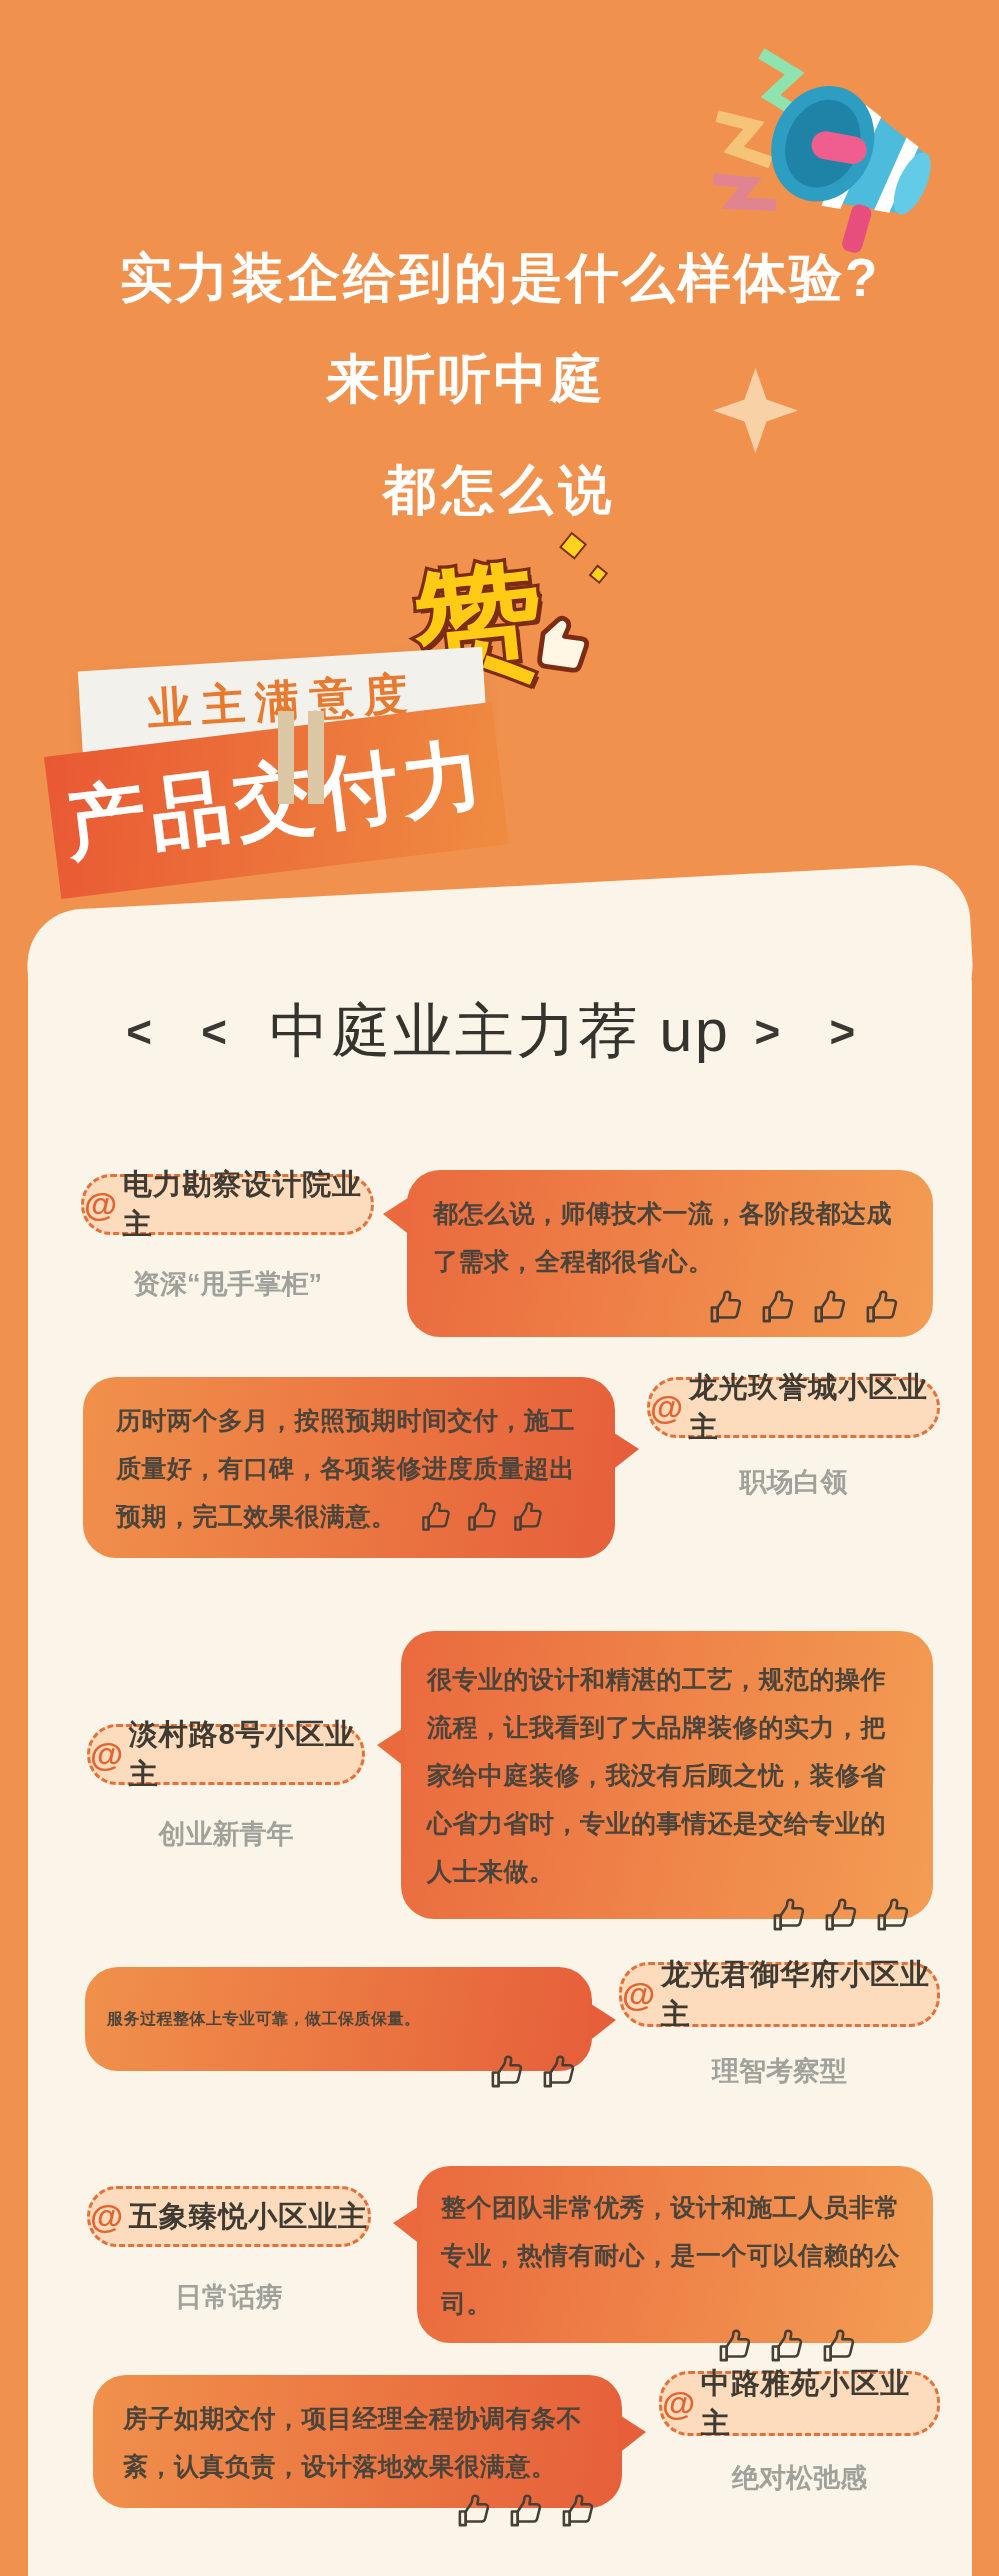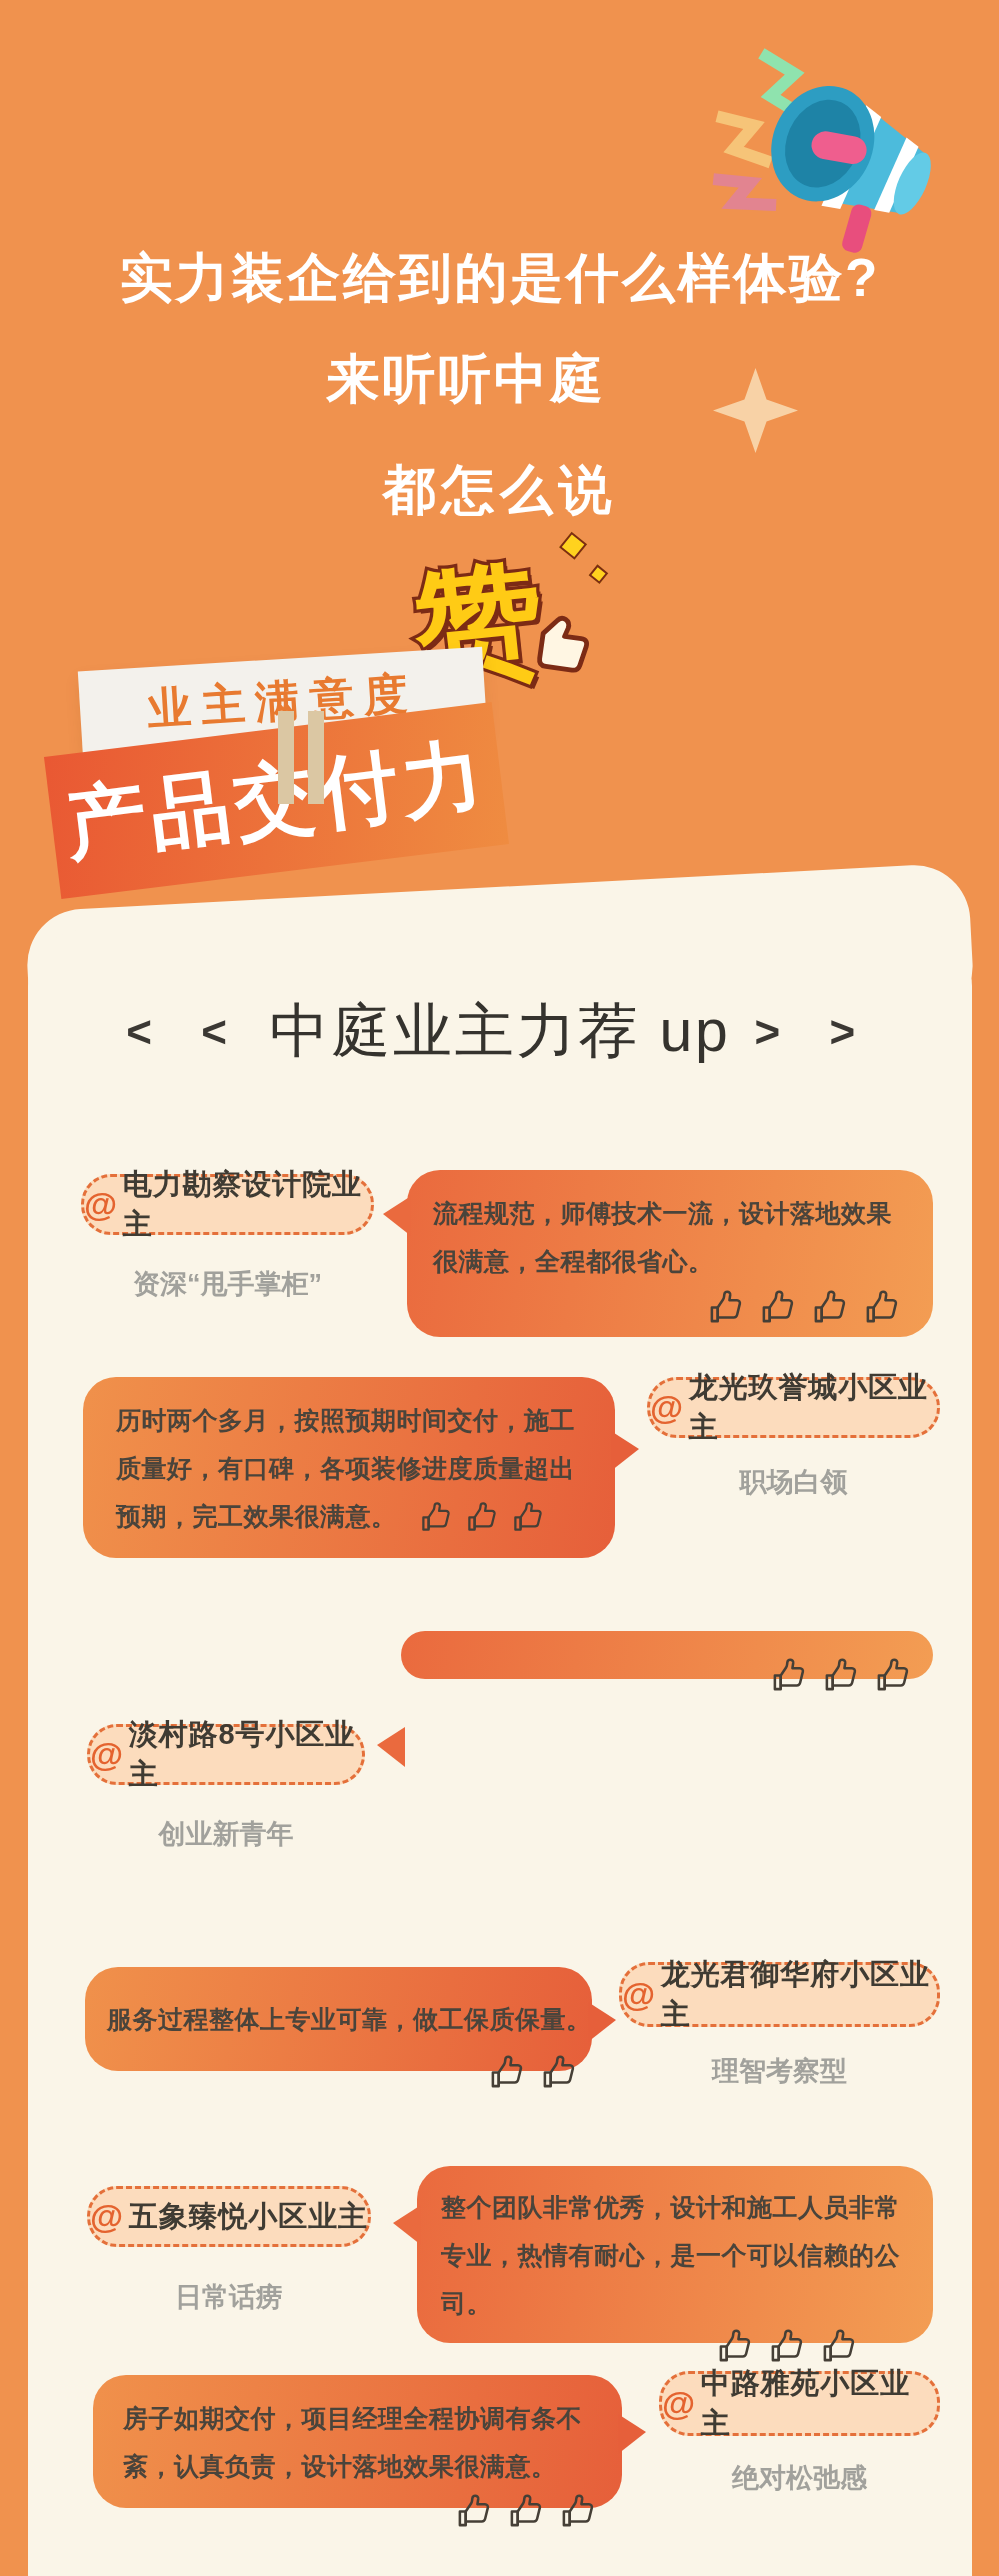--- a/index.html
+++ b/index.html
@@ -130,21 +130,21 @@
   <span class="chev">&gt; &gt;</span>
 </div>
 
 <div class="abs tag" style="left:81px;top:1174px;width:293px;height:61px;">
   <span class="at">@</span>
   <span class="nm">电力勘察设计院业主</span>
 </div>
 <div class="abs persona" style="left:81px;top:1266px;width:293px;">资深“甩手掌柜”</div>
 <div class="abs bubble b-right" style="left:407px;top:1170px;width:526px;padding:18.5px 26px 52px 26px;">
   <span class="tail tail-l" style="top:26px;"></span>
-  <span>流程规范，师傅技术一流，设计落地效果很满意，全程都很省心。</span>
+  <span>都怎么说，师傅技术一流，各阶段都达成了需求，全程都很省心。</span>
   <span class="thumbs thumbs-abs" style="right:31px;bottom:11px;">
       <svg viewBox="0 0 40 40" fill="none" stroke="#453F36" stroke-width="2.6" stroke-linejoin="round" stroke-linecap="round">
     <path d="M5 21 h6 v14 H5 z"></path>
     <path d="M11 33 V21 l5.5-8.2 c.6-.9.9-1.9 1-2.9 l.3-2.4 c.2-1.5 1.5-2.6 3-2.6 1.8 0 3.2 1.5 3 3.3 L23 13.5 h7.8 c1.9 0 3.3 1.8 2.9 3.6 l-2.8 11.4 c-.4 1.6-1.8 2.7-3.4 2.7 H11 z"></path>
   </svg>
       <svg viewBox="0 0 40 40" fill="none" stroke="#453F36" stroke-width="2.6" stroke-linejoin="round" stroke-linecap="round">
     <path d="M5 21 h6 v14 H5 z"></path>
     <path d="M11 33 V21 l5.5-8.2 c.6-.9.9-1.9 1-2.9 l.3-2.4 c.2-1.5 1.5-2.6 3-2.6 1.8 0 3.2 1.5 3 3.3 L23 13.5 h7.8 c1.9 0 3.3 1.8 2.9 3.6 l-2.8 11.4 c-.4 1.6-1.8 2.7-3.4 2.7 H11 z"></path>
   </svg>
       <svg viewBox="0 0 40 40" fill="none" stroke="#453F36" stroke-width="2.6" stroke-linejoin="round" stroke-linecap="round">
@@ -182,37 +182,38 @@
 </div>
 <div class="abs persona" style="left:647px;top:1464px;width:293px;">职场白领</div>
 
 <div class="abs tag" style="left:87px;top:1724px;width:278px;height:61px;">
   <span class="at">@</span>
   <span class="nm">淡村路8号小区业主</span>
 </div>
 <div class="abs persona" style="left:87px;top:1816px;width:278px;font-family:Liberation Mono, monospace;">创业新青年</div>
 <div class="abs bubble b-right" style="left:401px;top:1631px;width:532px;padding:24px 26px;">
   <span class="tail tail-l" style="top:96px;"></span>
+  <span>很专业的设计和精湛的工艺，规范的操作流程，让我看到了大品牌装修的实力，把家给中庭装修，我没有后顾之忧，装修省心省力省时，专业的事情还是交给专业的人士来做。</span>
   <span class="thumbs thumbs-abs" style="right:20.4px;bottom:-15px;">
       <svg viewBox="0 0 40 40" fill="none" stroke="#453F36" stroke-width="2.6" stroke-linejoin="round" stroke-linecap="round">
     <path d="M5 21 h6 v14 H5 z"></path>
     <path d="M11 33 V21 l5.5-8.2 c.6-.9.9-1.9 1-2.9 l.3-2.4 c.2-1.5 1.5-2.6 3-2.6 1.8 0 3.2 1.5 3 3.3 L23 13.5 h7.8 c1.9 0 3.3 1.8 2.9 3.6 l-2.8 11.4 c-.4 1.6-1.8 2.7-3.4 2.7 H11 z"></path>
   </svg>
       <svg viewBox="0 0 40 40" fill="none" stroke="#453F36" stroke-width="2.6" stroke-linejoin="round" stroke-linecap="round">
     <path d="M5 21 h6 v14 H5 z"></path>
     <path d="M11 33 V21 l5.5-8.2 c.6-.9.9-1.9 1-2.9 l.3-2.4 c.2-1.5 1.5-2.6 3-2.6 1.8 0 3.2 1.5 3 3.3 L23 13.5 h7.8 c1.9 0 3.3 1.8 2.9 3.6 l-2.8 11.4 c-.4 1.6-1.8 2.7-3.4 2.7 H11 z"></path>
   </svg>
       <svg viewBox="0 0 40 40" fill="none" stroke="#453F36" stroke-width="2.6" stroke-linejoin="round" stroke-linecap="round">
     <path d="M5 21 h6 v14 H5 z"></path>
     <path d="M11 33 V21 l5.5-8.2 c.6-.9.9-1.9 1-2.9 l.3-2.4 c.2-1.5 1.5-2.6 3-2.6 1.8 0 3.2 1.5 3 3.3 L23 13.5 h7.8 c1.9 0 3.3 1.8 2.9 3.6 l-2.8 11.4 c-.4 1.6-1.8 2.7-3.4 2.7 H11 z"></path>
   </svg>
     </span>
 </div>
 
-<div class="abs bubble b-left nowrap" style="left:85px;top:1967px;width:507px;padding:28px 22px;font-size:25px;">
+<div class="abs bubble b-left nowrap" style="left:85px;top:1967px;width:507px;padding:28px 22px;font-size:16px;">
   <span class="tail tail-r" style="top:35px;"></span>
   <span>服务过程整体上专业可靠，做工保质保量。</span>
   <span class="thumbs thumbs-abs" style="right:13px;bottom:-20.4px;">
       <svg viewBox="0 0 40 40" fill="none" stroke="#453F36" stroke-width="2.6" stroke-linejoin="round" stroke-linecap="round">
     <path d="M5 21 h6 v14 H5 z"></path>
     <path d="M11 33 V21 l5.5-8.2 c.6-.9.9-1.9 1-2.9 l.3-2.4 c.2-1.5 1.5-2.6 3-2.6 1.8 0 3.2 1.5 3 3.3 L23 13.5 h7.8 c1.9 0 3.3 1.8 2.9 3.6 l-2.8 11.4 c-.4 1.6-1.8 2.7-3.4 2.7 H11 z"></path>
   </svg>
       <svg viewBox="0 0 40 40" fill="none" stroke="#453F36" stroke-width="2.6" stroke-linejoin="round" stroke-linecap="round">
     <path d="M5 21 h6 v14 H5 z"></path>
     <path d="M11 33 V21 l5.5-8.2 c.6-.9.9-1.9 1-2.9 l.3-2.4 c.2-1.5 1.5-2.6 3-2.6 1.8 0 3.2 1.5 3 3.3 L23 13.5 h7.8 c1.9 0 3.3 1.8 2.9 3.6 l-2.8 11.4 c-.4 1.6-1.8 2.7-3.4 2.7 H11 z"></path>

